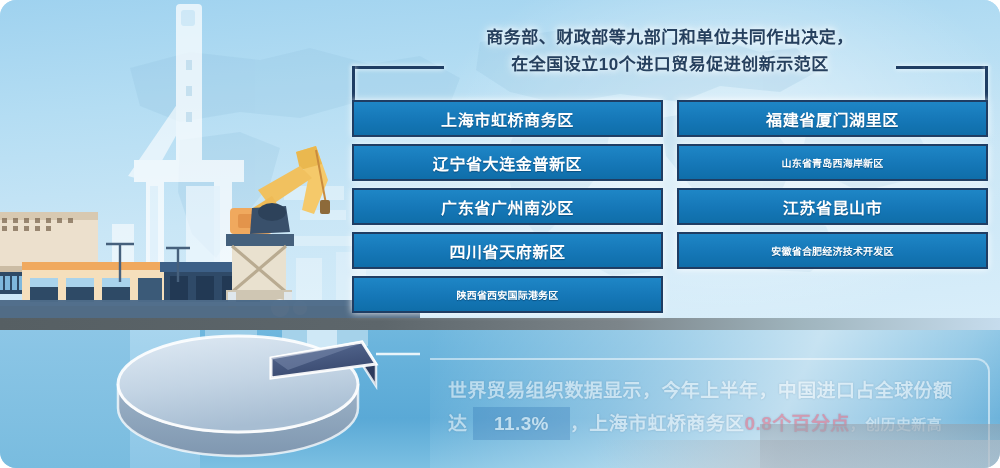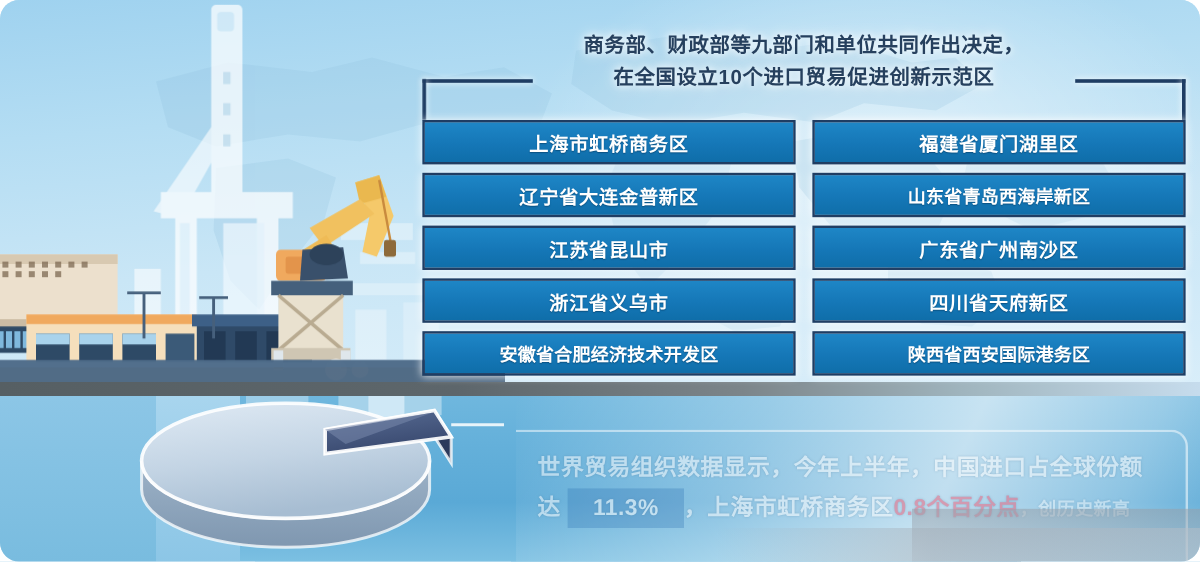--- a/index.html
+++ b/index.html
@@ -136,21 +136,21 @@
     box-shadow: 0 0 7px rgba(255,255,255,0.9);
   }
   .zone span {
     color: #ffffff;
     font-size: 16px;
     font-weight: bold;
     letter-spacing: 0.6px;
     white-space: nowrap;
     text-shadow: 0 1px 1px rgba(0,40,70,0.45);
   }
-  .zone.long span { font-size: 15px; letter-spacing: 0.2px; }
+  .zone.long span { font-size: 10px; letter-spacing: 0.2px; }
 
   
   .caption-panel {
     position: absolute;
     left: 430px; top: 358px; width: 560px; height: 110px;
     border-left: 0;
     border-top: 2px solid rgba(255,255,255,0.55);
     border-right: 2px solid rgba(255,255,255,0.6);
     border-radius: 0 14px 0 0;
     opacity: 0.9;
@@ -384,29 +384,26 @@
     </div>
 
     <div class="zone">
       <span>辽宁省大连金普新区</span>
     </div>
     <div class="zone long">
       <span>山东省青岛西海岸新区</span>
     </div>
 
     <div class="zone">
+      <span>广东省广州南沙区</span>
+    </div>
+    <div class="zone">
       <span>江苏省昆山市</span>
     </div>
-    <div class="zone">
-      <span>广东省广州南沙区</span>
-    </div>
-
-    <div class="zone">
-      <span>浙江省义乌市</span>
-    </div>
+
     <div class="zone">
       <span>四川省天府新区</span>
     </div>
 
     <div class="zone long">
       <span>安徽省合肥经济技术开发区</span>
     </div>
     <div class="zone long">
       <span>陕西省西安国际港务区</span>
     </div>

